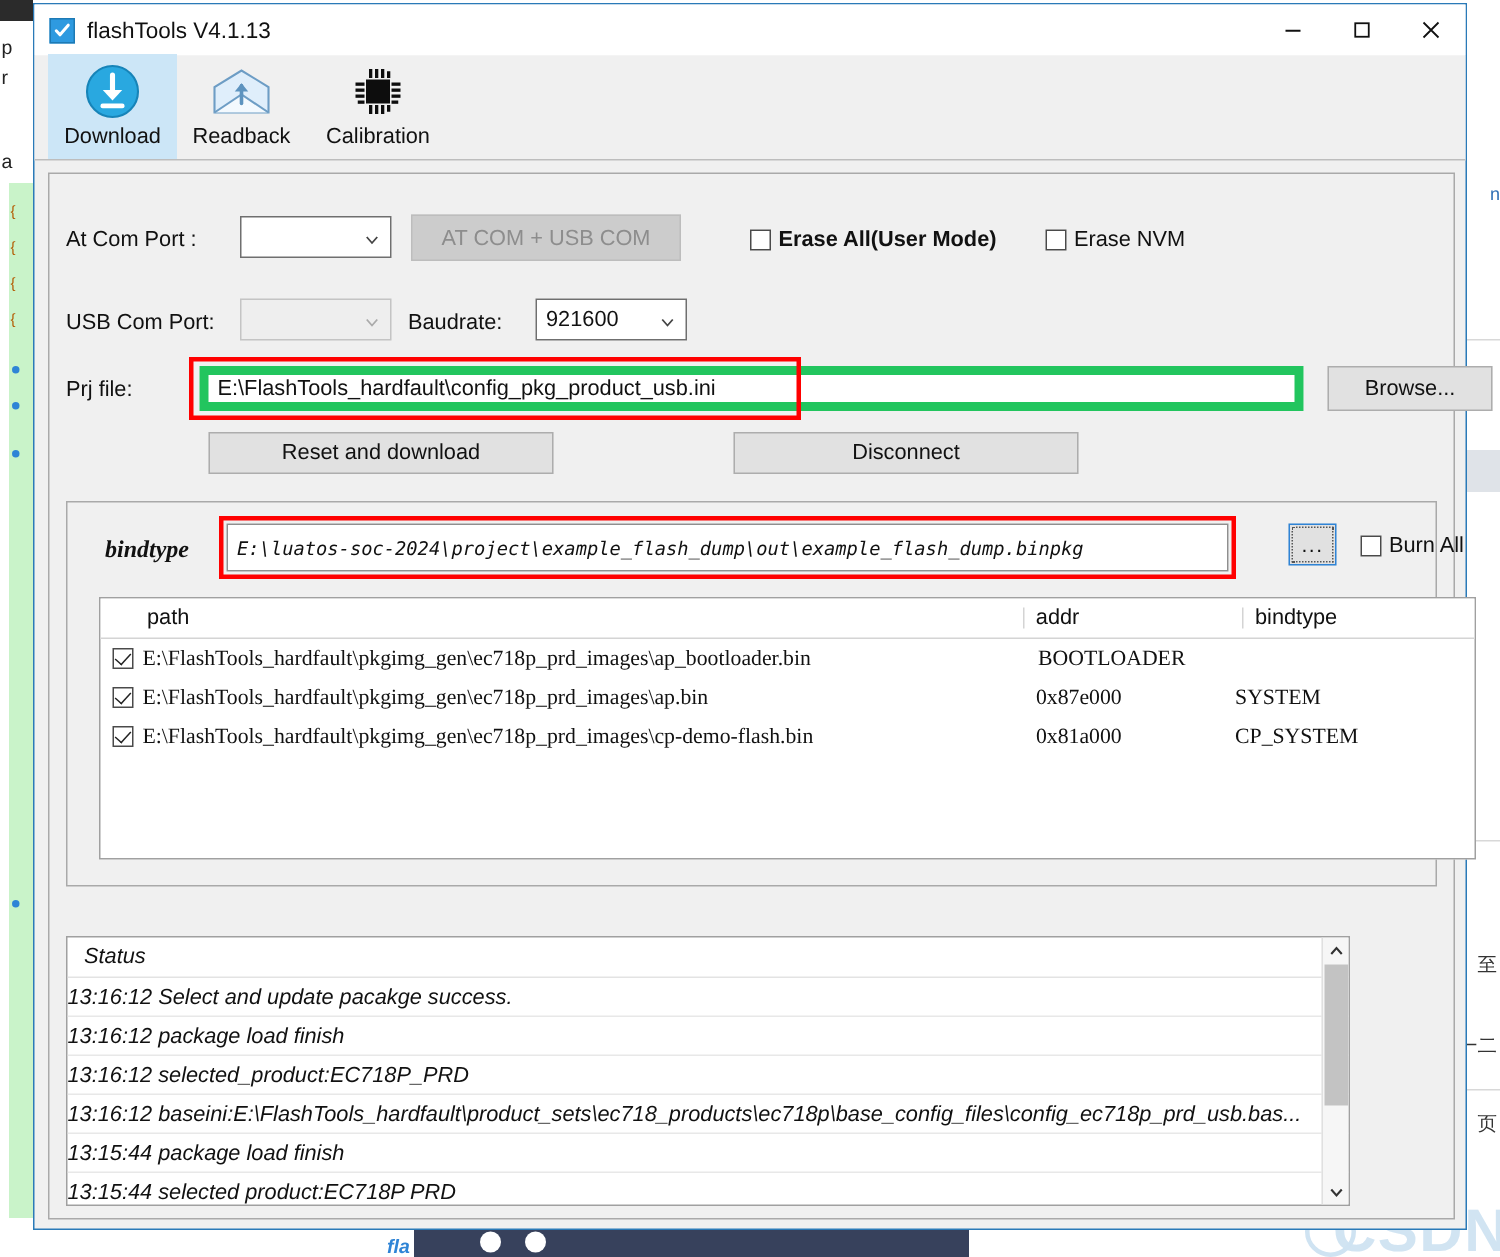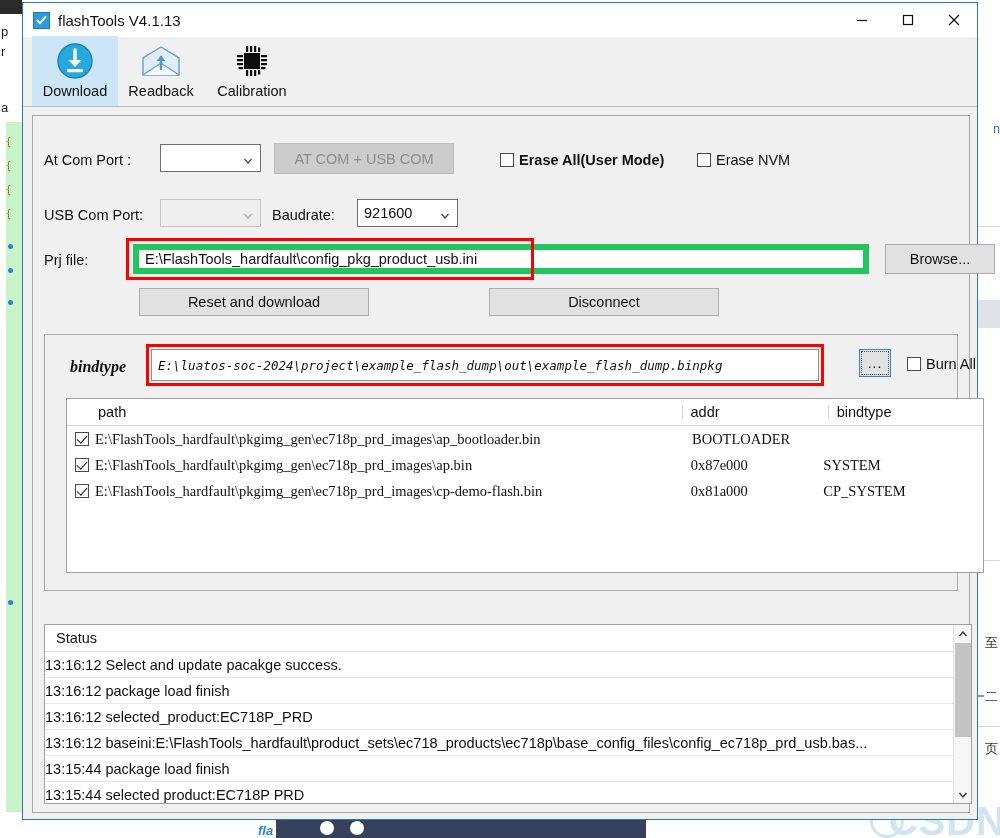--- a/index.html
+++ b/index.html
@@ -467,21 +467,21 @@
                 <span class="cb checked" style="margin-right: 6px;"></span>
                 <span>E:\FlashTools_hardfault\pkgimg_gen\ec718p_prd_images\cp-demo-flash.bin</span>
               </div>
               <div class="td c-addr">0x81a000</div>
               <div class="td c-bind">CP_SYSTEM</div>
             </div>
           </div>
       </div>
     </div>
 
-    <div class="status-box" style="left:11px; top:508px; width:928px; height:180px;">
+    <div class="status-box" style="left:11px; top:508px; width:856px; height:180px;font-style:italic;">
 
       <div class="status-head">Status</div>
       <div id="status-body">
           <div class="status-row">13:16:12 Select and update pacakge success.</div>
           <div class="status-row">13:16:12 package load finish</div>
           <div class="status-row">13:16:12 selected_product:EC718P_PRD</div>
           <div class="status-row">13:16:12 baseini:E:\FlashTools_hardfault\product_sets\ec718_products\ec718p\base_config_files\config_ec718p_prd_usb.bas...</div>
           <div class="status-row">13:15:44 package load finish</div>
           <div class="status-row">13:15:44 selected product:EC718P PRD</div>
         </div>

